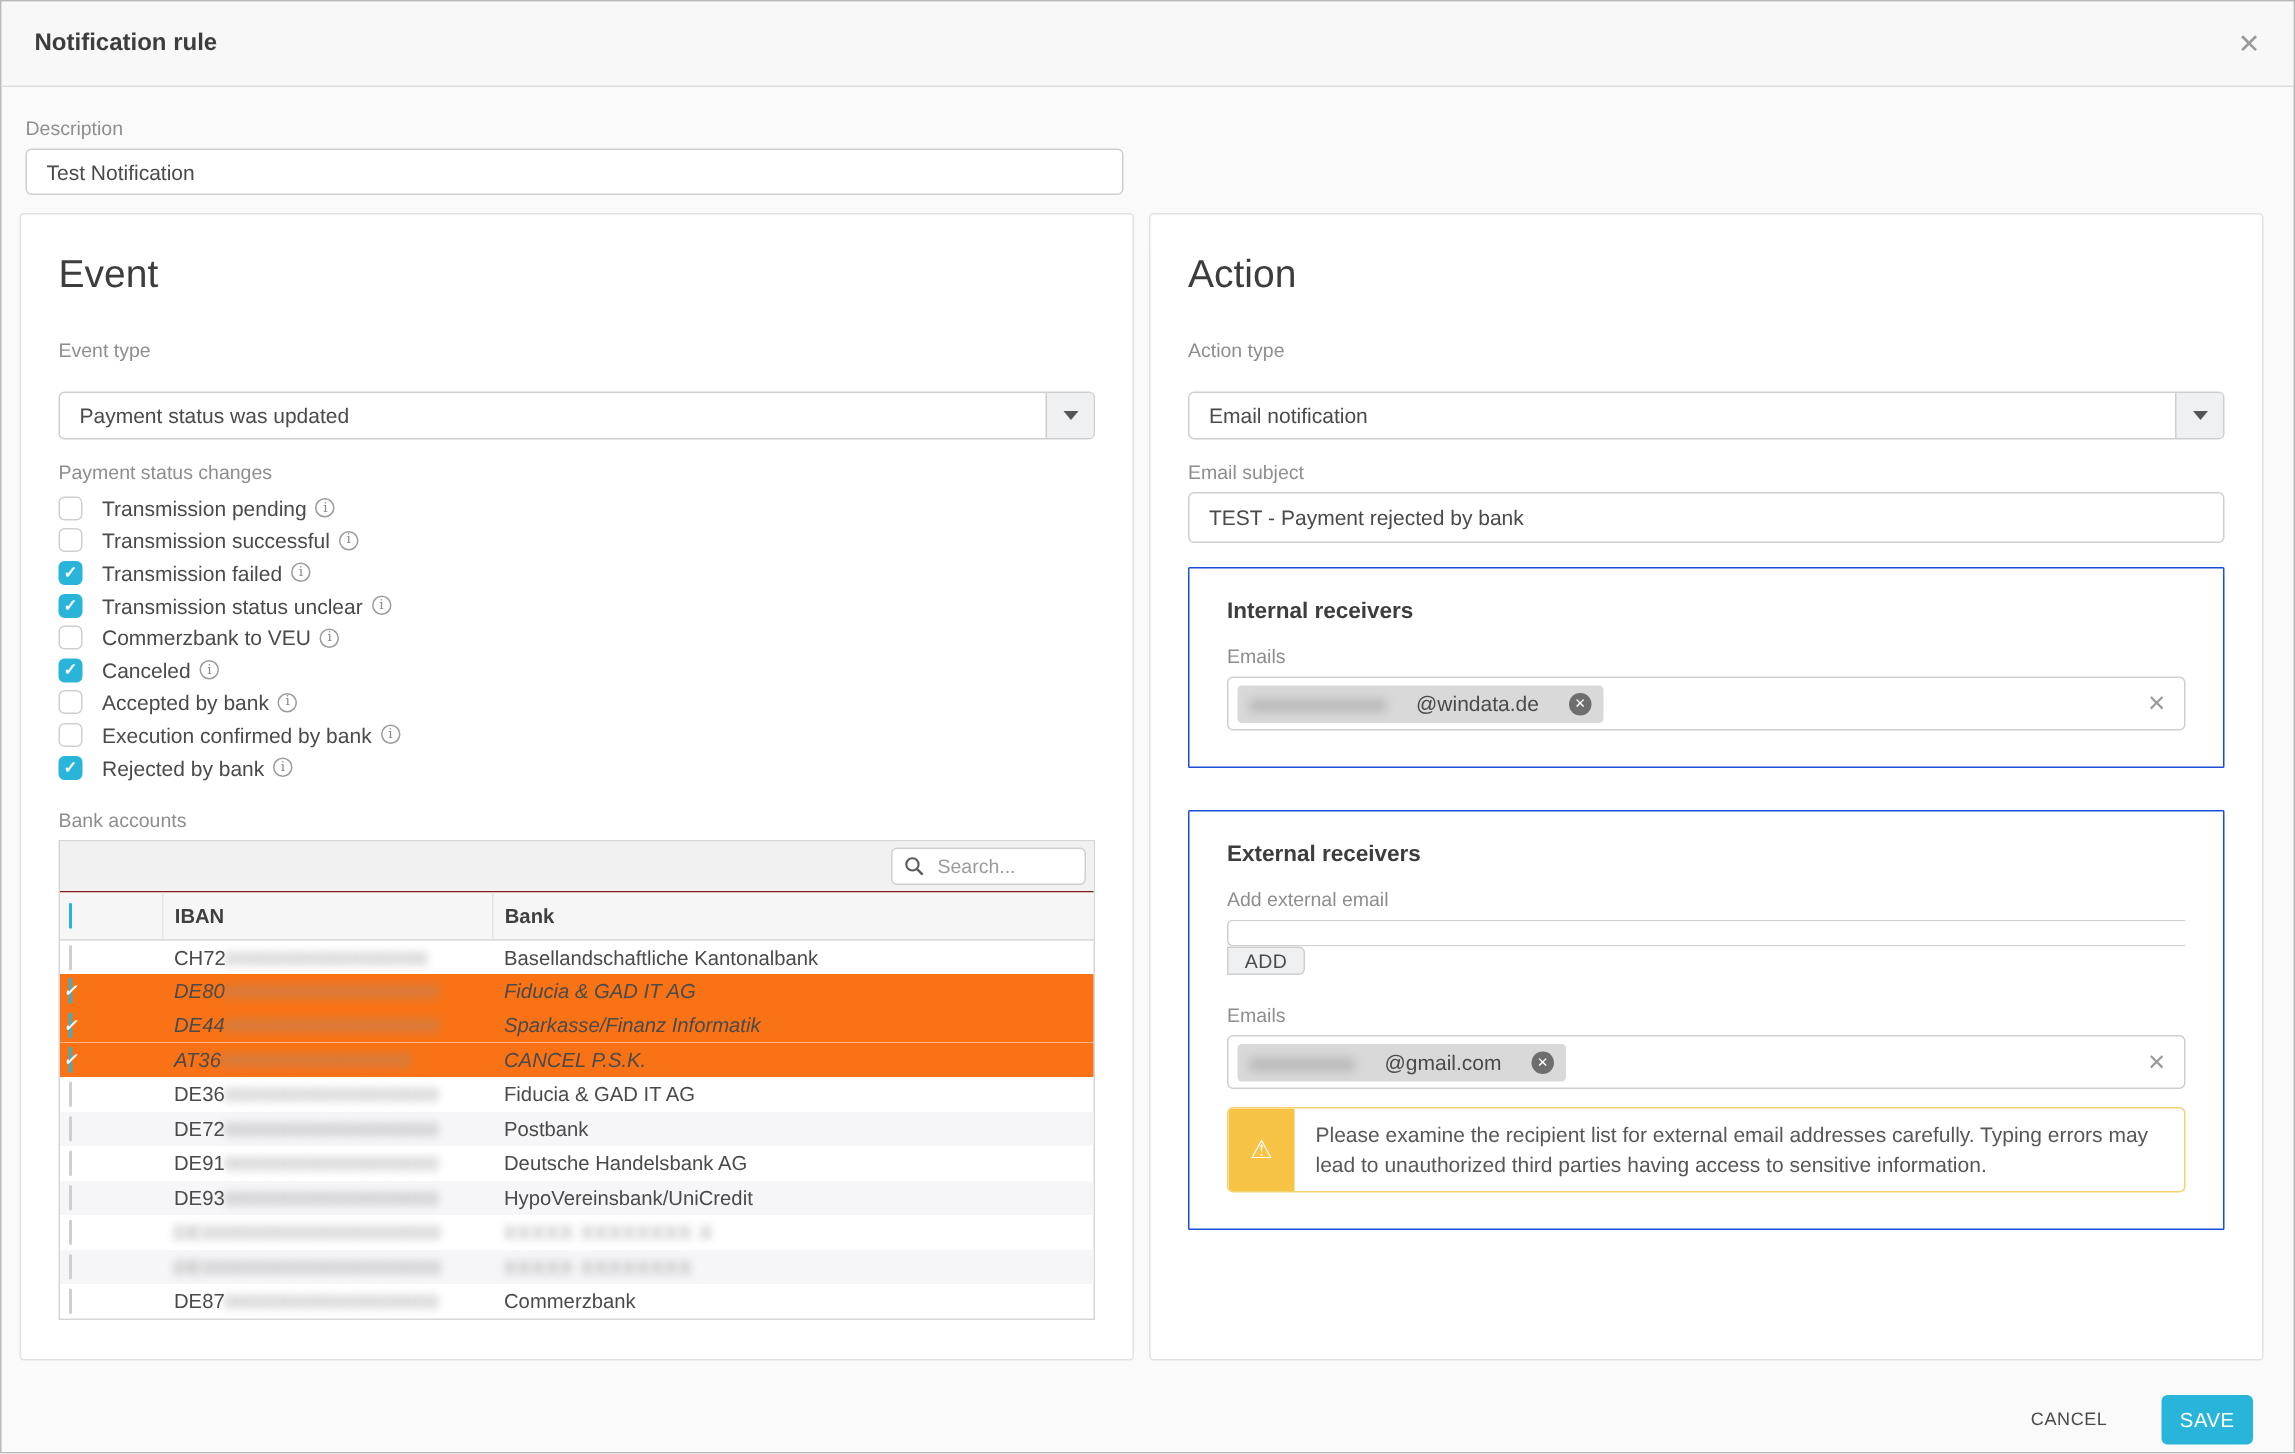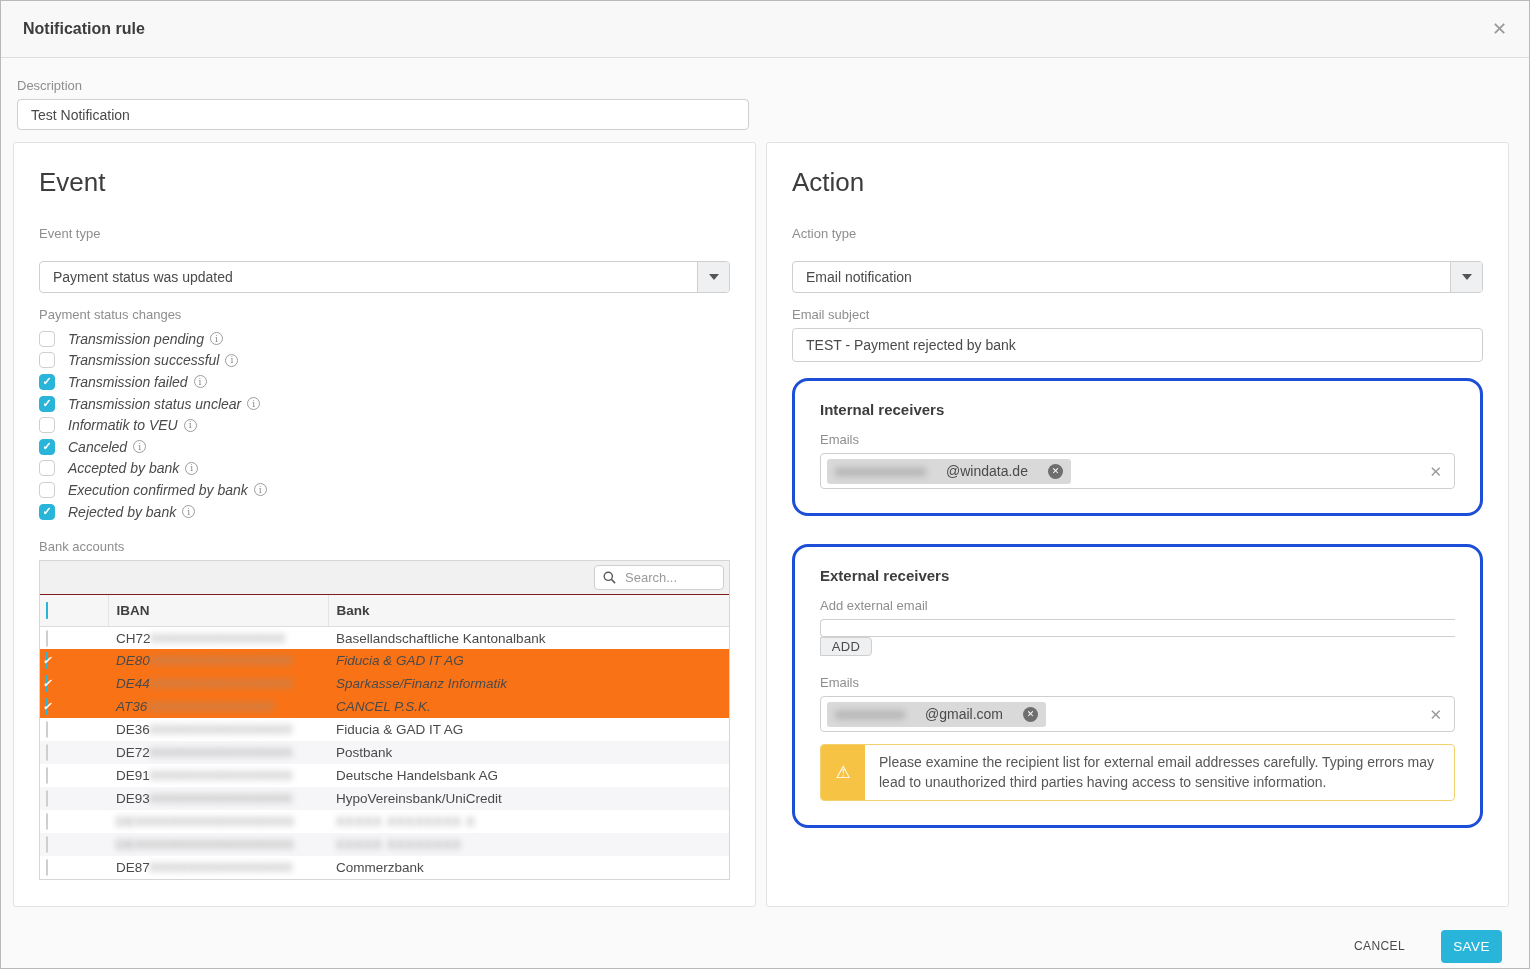--- a/index.html
+++ b/index.html
@@ -59,21 +59,21 @@
   }
   .cb.checked { background:#29b5d9; border-color:#29b5d9; }
   .cb.checked::after {
     content:"✓"; position:absolute; inset:0; display:flex; align-items:center; justify-content:center;
     color:#fff; font-size:11px; font-weight:bold;
   }
   .cb.indeterminate { background:#29b5d9; border-color:#29b5d9; }
   .cb.indeterminate::after {
     content:""; position:absolute; left:4px; right:4px; top:7px; height:2.5px; border-radius:1.5px; background:#fff;
   }
-  .status-label { font-size:14px; color:#4a4a4a; margin-left:13px;font-style:italic; }
+  .status-label { font-size:14px; color:#4a4a4a; margin-left:13px; }
   .info-icon {
     width:13px; height:13px; margin-left:6px; border:1px solid #9c9c9c; border-radius:50%;
     color:#8b8b8b; font-size:9px; display:inline-flex; align-items:center; justify-content:center;
     font-family:"DejaVu Serif", serif; flex:none;
   }
 
   
   .bank-label { margin-top:17px; }
   .table-wrap { border:1px solid #d6d6d6; margin-top:5px; background:#fff; }
   .table-toolbar {
@@ -104,21 +104,21 @@
     white-space:nowrap; overflow:hidden;
   }
   tbody td.check-col { padding-left:6px; }
   tbody tr:nth-child(even) { background:#f6f6f8; }
   tbody tr.selected { background:#f97316;font-style:italic; }
   .masked { filter:blur(3px); color:#8f8f8f; user-select:none; letter-spacing:1px; font-size:12.5px; }
 
   
   .subject-input { width:100%; height:34px; }
   .card {
-    border:3px solid #1d4ed8; border-radius:16px; padding:20px 25px 24px 25px; background:#fff;
+    border:1px solid #1d4ed8; border-radius:1px; padding:20px 25px 24px 25px; background:#fff;
   }
   .card-internal { margin-top:16px; }
   .card-external { margin-top:28px; }
   .card-title { font-size:15px; font-weight:bold; color:#3d3d3d; margin:0 0 14px 0; }
   .chip-field {
     height:36px; border:1px solid #cfcfcf; border-radius:4px; background:#fff;
     display:flex; align-items:center; justify-content:space-between; padding:0 12px 0 6px;
   }
   .chips { display:flex; gap:6px; align-items:center; }
   .chip {
@@ -212,21 +212,21 @@
             <span class="status-label">Transmission failed</span>
             <span class="info-icon">i</span>
           </div>
           <div class="status-row">
             <span class="cb checked"></span>
             <span class="status-label">Transmission status unclear</span>
             <span class="info-icon">i</span>
           </div>
           <div class="status-row">
             <span class="cb"></span>
-            <span class="status-label">Informatik to VEU</span>
+            <span class="status-label">Commerzbank to VEU</span>
             <span class="info-icon">i</span>
           </div>
           <div class="status-row">
             <span class="cb checked"></span>
             <span class="status-label">Canceled</span>
             <span class="info-icon">i</span>
           </div>
           <div class="status-row">
             <span class="cb"></span>
             <span class="status-label">Accepted by bank</span>

